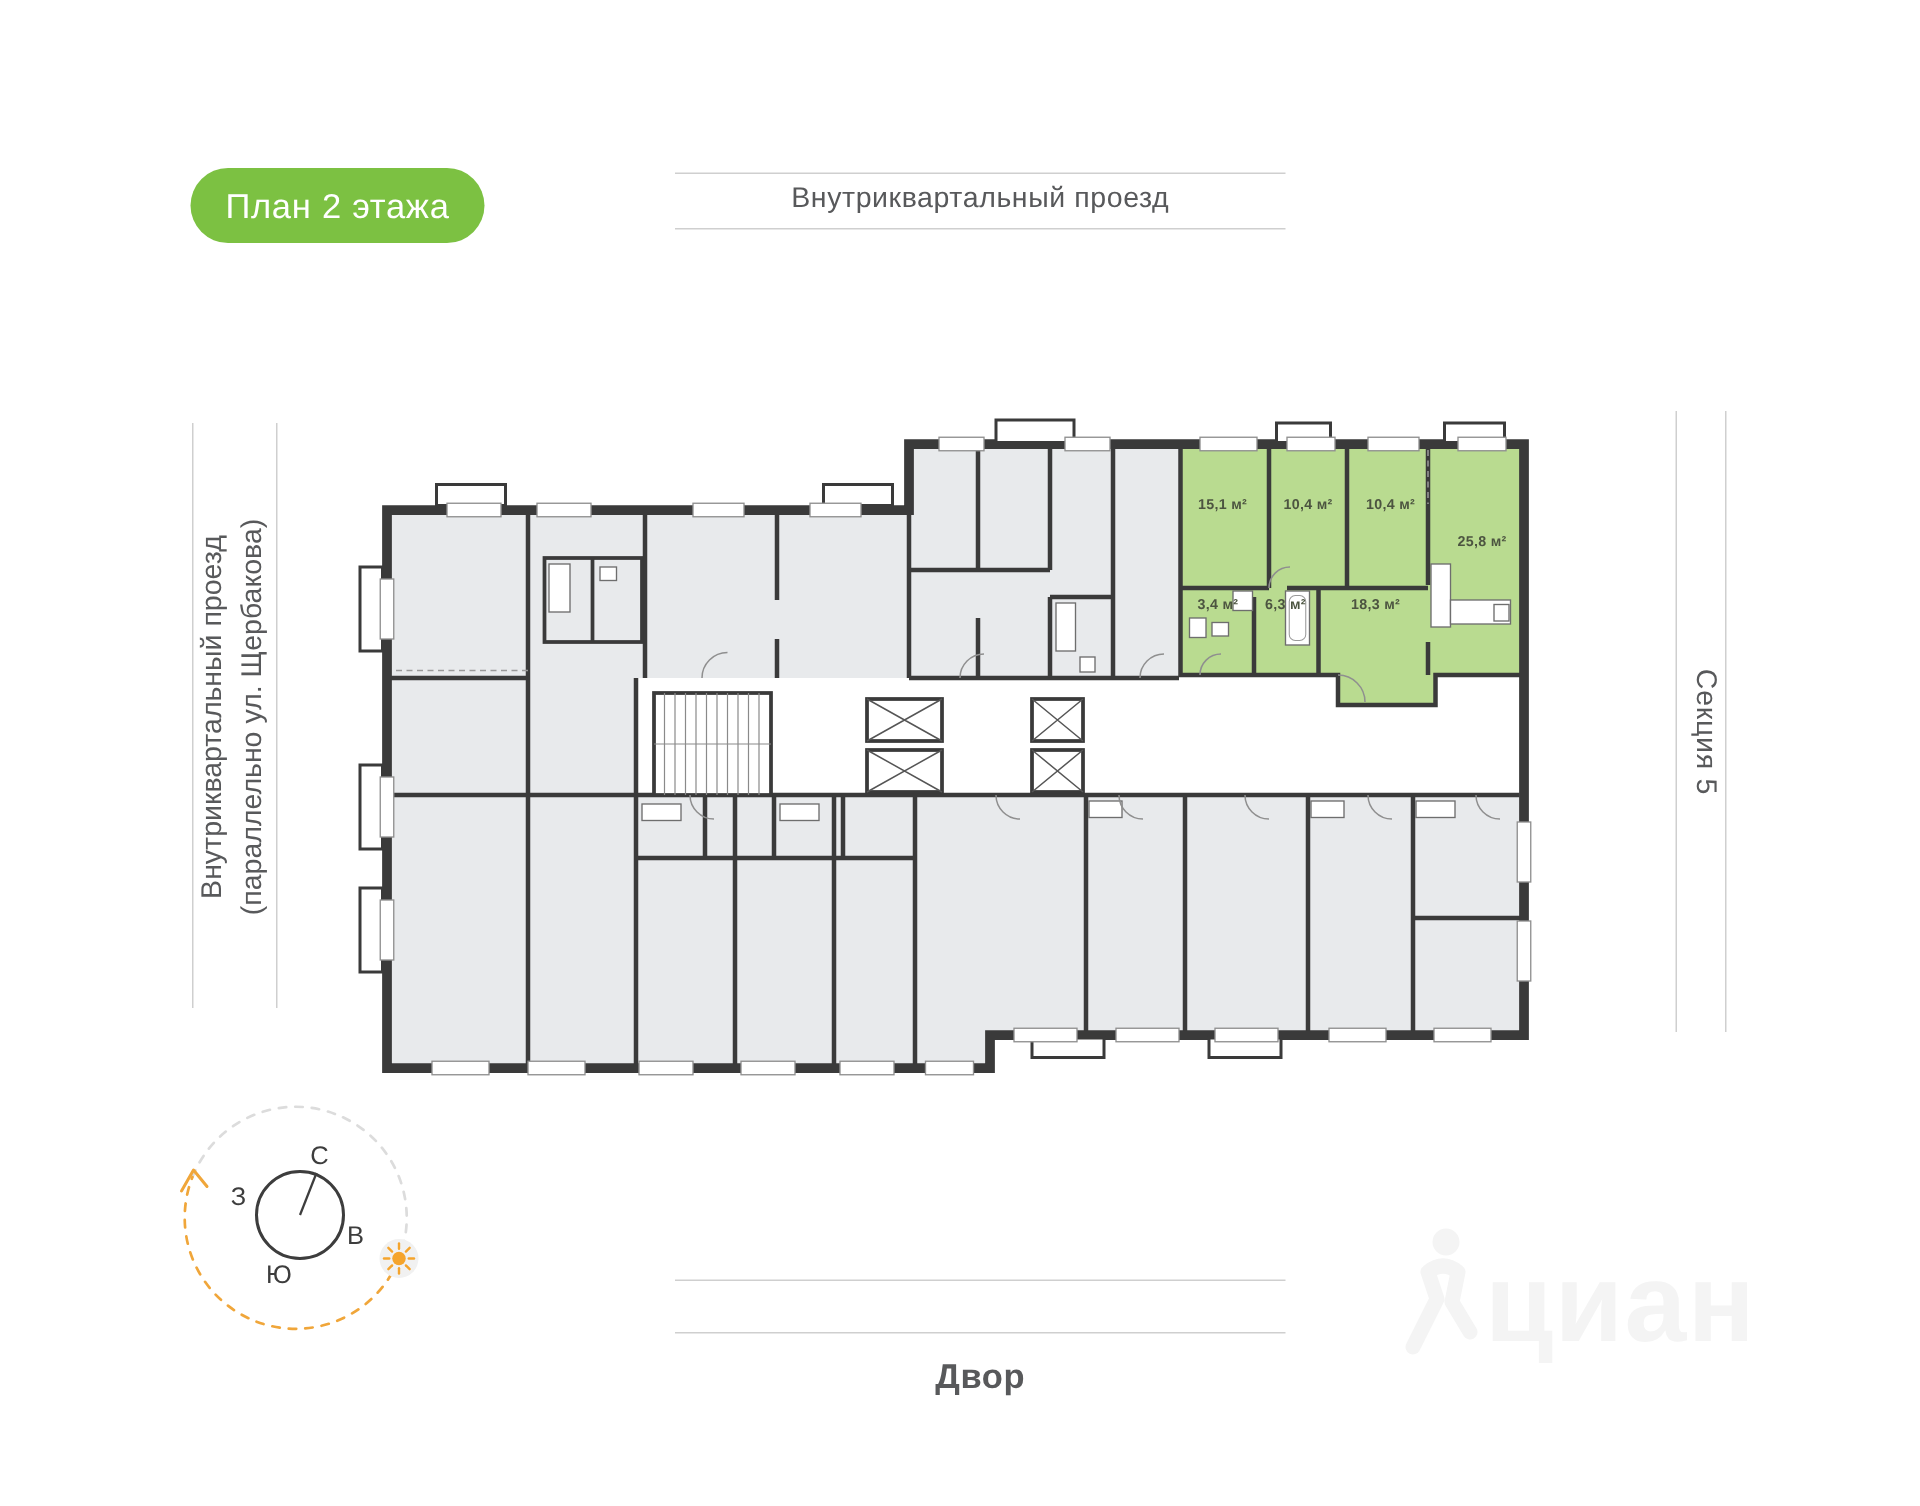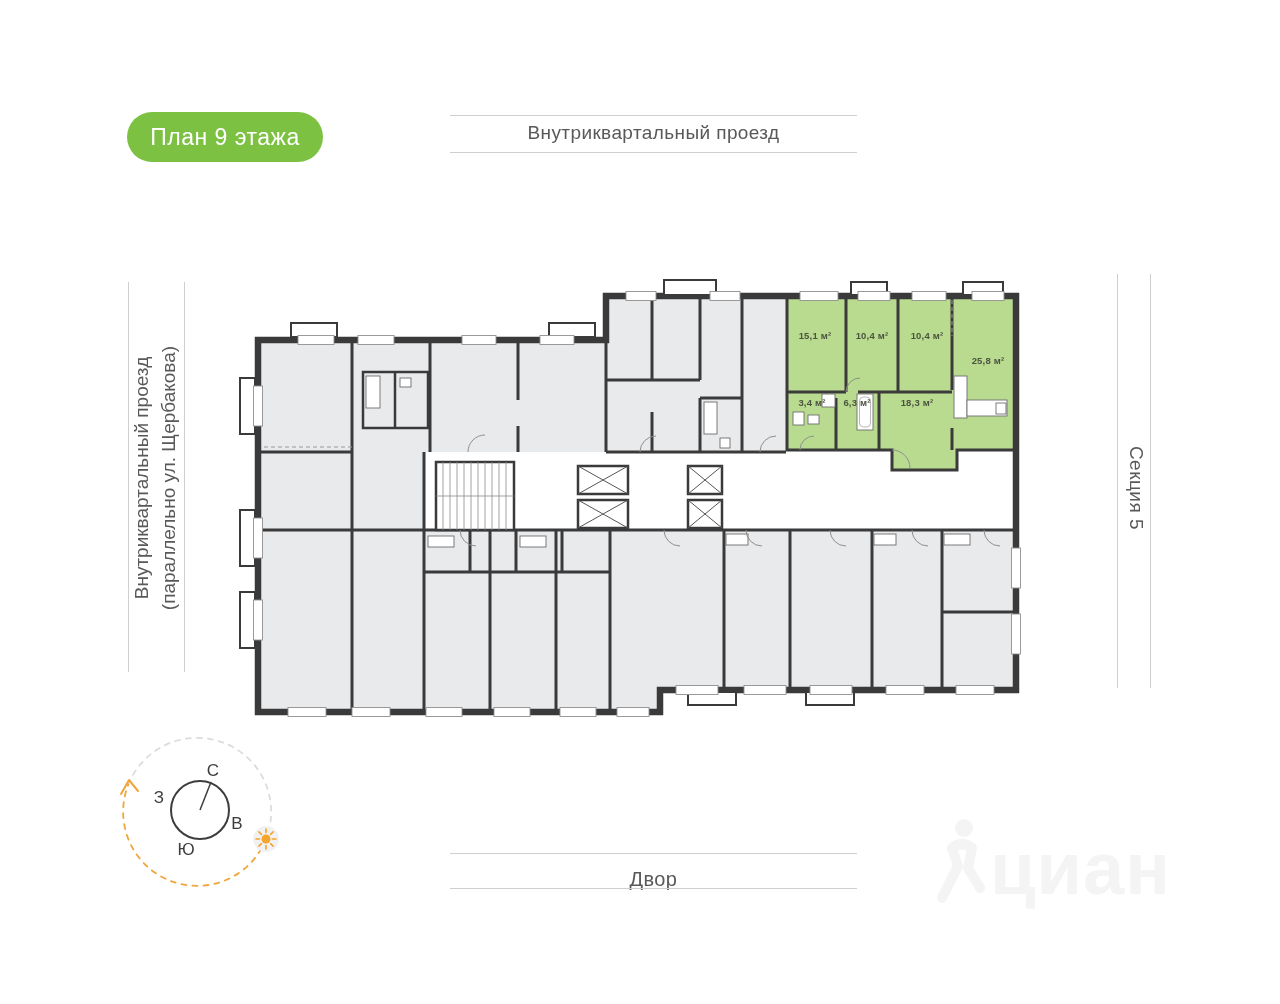--- a/index.html
+++ b/index.html
@@ -29,39 +29,39 @@
   .compass-letter{font-size:17px;fill:#3d3d3d;}
   .watermark{
     position:absolute;left:928px;top:796px;width:260px;height:110px;
     color:#f4f4f4;display:flex;align-items:flex-end;
   }
   .watermark-text{font-size:74px;font-weight:bold;letter-spacing:1px;line-height:1;color:#f4f4f4;}
 </style>
 </head>
 <body>
 
-<div class="badge">План 9 этажа</div>
+<div class="badge">План 2 этажа</div>
 
 <div class="hline" style="left:450px;top:115px;width:407px;"></div>
 <div class="road-label" style="left:450px;top:122px;width:407px;">Внутриквартальный проезд</div>
 <div class="hline" style="left:450px;top:152px;width:407px;"></div>
 
 <div class="vline" style="left:128px;top:282px;height:390px;"></div>
 <div class="vline" style="left:184px;top:282px;height:390px;"></div>
 <div class="road-left">
   <span style="display:block;">Внутриквартальный проезд</span>
   <span style="display:block;">(параллельно ул. Щербакова)</span>
 </div>
 
 <div class="vline" style="left:1117px;top:274px;height:414px;"></div>
 <div class="vline" style="left:1150px;top:274px;height:414px;"></div>
 <div class="section-label">Секция 5</div>
 
 <div class="hline" style="left:450px;top:853px;width:407px;"></div>
-<div class="road-label" style="left:450px;top:868px;width:407px;font-size:20px;">Двор</div>
+<div class="road-label" style="left:450px;top:904px;width:407px;font-size:23px;font-weight:bold;">Двор</div>
 <div class="hline" style="left:450px;top:888px;width:407px;"></div>
 
 <svg class="abs" style="left:0;top:0;" width="1280" height="1004" viewBox="0 0 1280 1004">
 
   <path d="M258,340 L606,340 L606,296 L1016,296 L1016,690 L660,690 L660,712 L258,712 Z" fill="#e8eaec"></path>
 
   <path d="M424,452 L786,452 L786,450 L1013,450 L1013,530 L424,530 Z" fill="#ffffff"></path>
 
   <g>
     <path d="M787,296 L1016,296 L1016,450 L957,450 L957,470 L892,470 L892,450 L787,450 Z" fill="#b9db90" stroke="#3a3a3a" stroke-width="3"></path>

